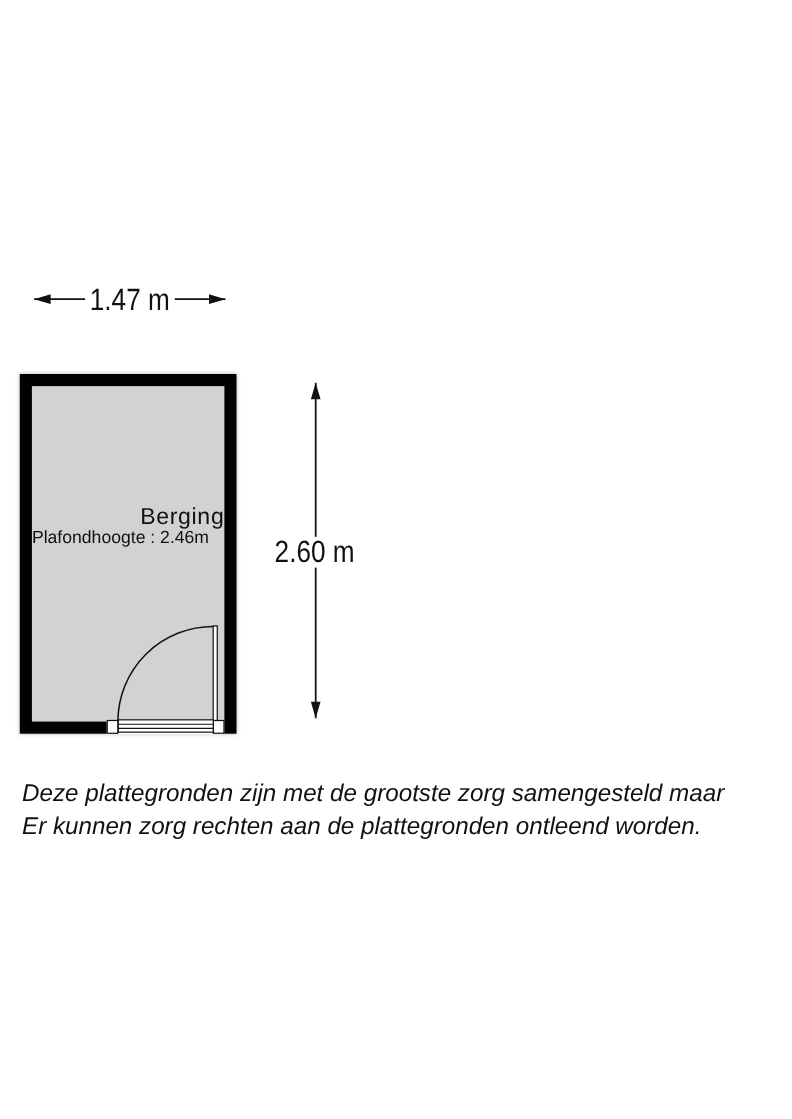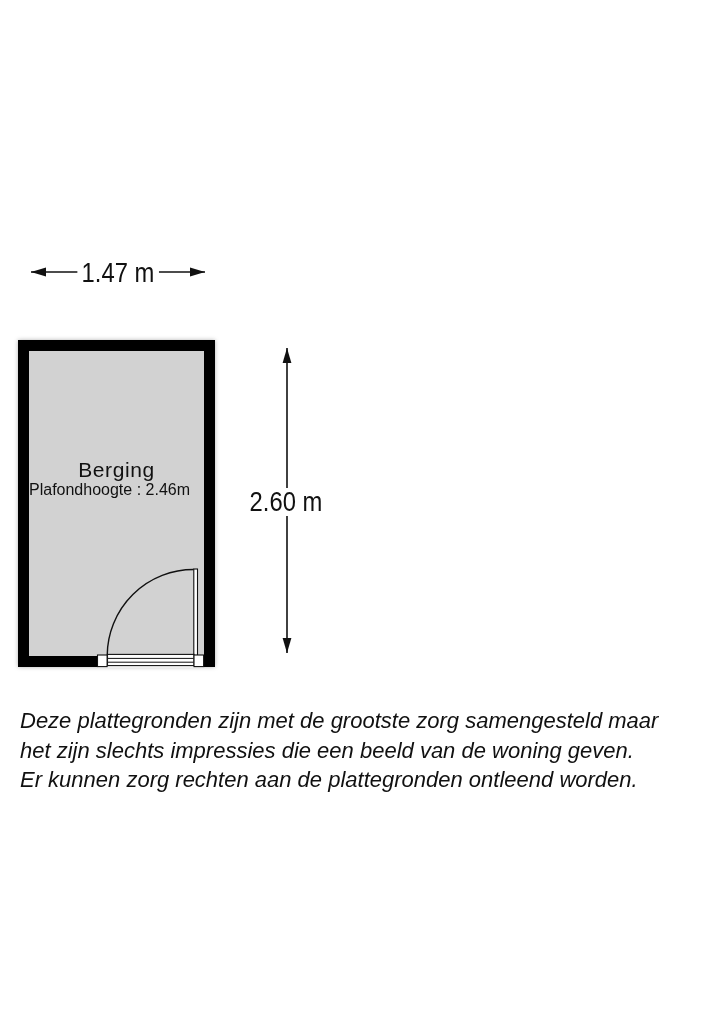--- a/index.html
+++ b/index.html
@@ -26,21 +26,21 @@
     font-size:28px;
     line-height:28px;
     background:var(--background);
     padding:0 5px;
     white-space:nowrap;
     color:var(--text);
   }
   .room-name{
     position:absolute;
     left:29px;top:444px;width:175px;
-    text-align:center;
+    text-align:right;
     font-size:21px;line-height:22px;
     letter-spacing:0.6px;
     color:var(--text);
   }
   .room-ceiling{
     position:absolute;
     left:29px;top:466px;width:145px;
     text-align:left;
     font-size:16px;line-height:17px;
     white-space:nowrap;
@@ -98,17 +98,16 @@
   <div class="dim-label" style="left:118px;top:258px;">1.47 m</div>
 
   <div class="dim-label" style="left:286px;top:487px;">2.60 m</div>
 
   <div class="room-name">Berging</div>
 
   <div class="room-ceiling">Plafondhoogte : 2.46m</div>
 
   <div class="disclaimer">
     <div>Deze plattegronden zijn met de grootste zorg samengesteld maar</div>
-    <div>het zijn slechts impressies die een beeld van de woning geven.</div>
     <div>Er kunnen zorg rechten aan de plattegronden ontleend worden.</div>
   </div>
 
 </div>
 
 </body></html>

